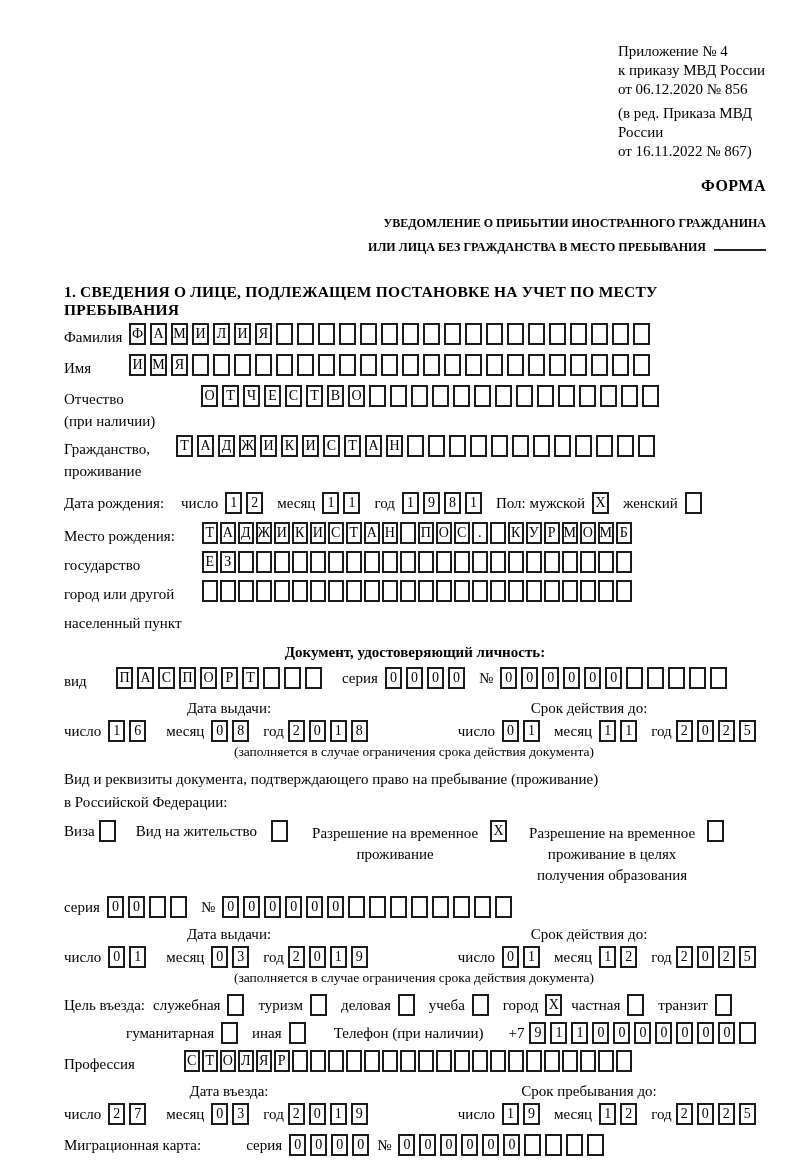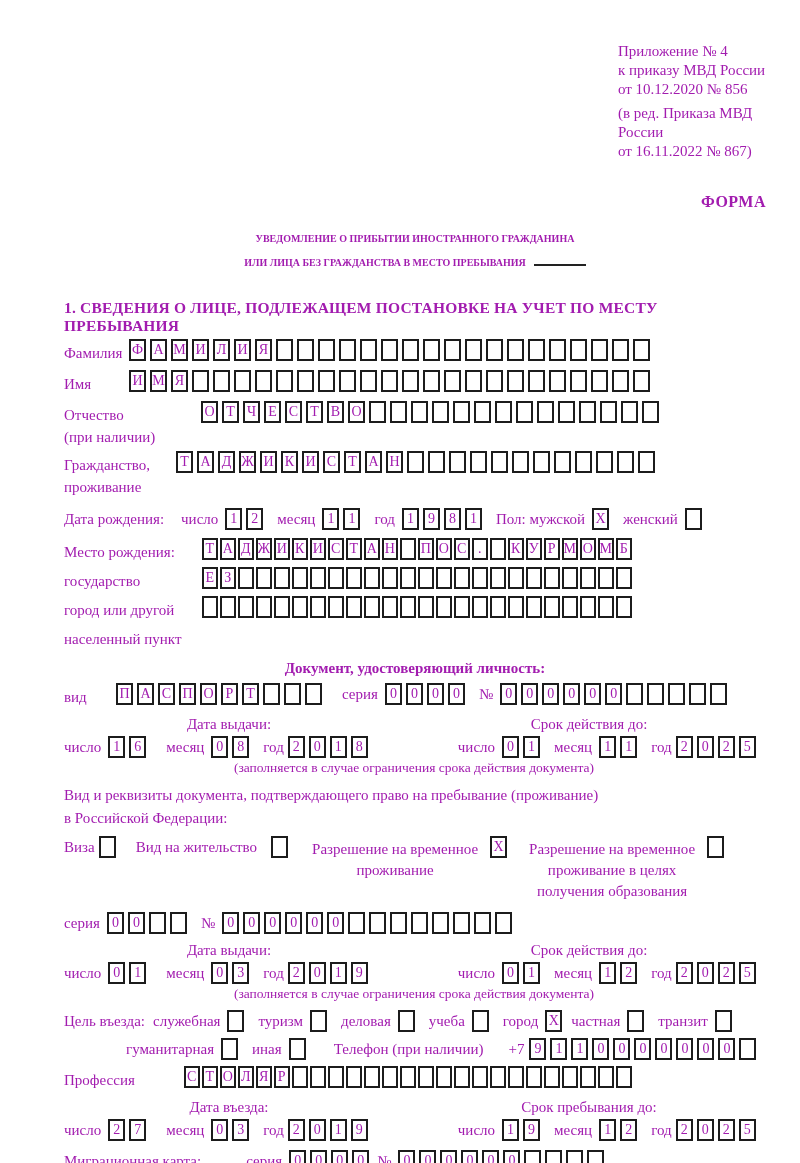--- a/index.html
+++ b/index.html
@@ -2,30 +2,30 @@
 <html><head>
 <meta charset="utf-8">
 <style>
   * { box-sizing: border-box; margin: 0; padding: 0; }
   html,body { background:#888; }
   .page {
     position: relative;
     width: 800px; height: 1163px;
     margin: 0 auto;
     background: #ffffff;
-    color: #a21caf;
+    color: #000000;
     font-family: "Liberation Serif", "DejaVu Serif", serif;
     font-size: 15px;
     padding: 42px 34px 0 64px;
     overflow: hidden;
   }
   .annex { margin-left: 554px; line-height: 19px; }
   .annex .note { margin-top: 5px; }
-  .forma { text-align: right; font-weight: bold; font-size: 16px; margin-top: 32px; letter-spacing: .5px; }
-  .title { text-align: center; font-weight: bold; font-size: 10px; line-height: 24px; margin-top: 16px; }
+  .forma { text-align: right; font-weight: bold; font-size: 16px; margin-top: 16px; letter-spacing: .5px; }
+  .title { text-align: right; font-weight: bold; font-size: 12px; line-height: 24px; margin-top: 16px; }
   .blank-line { display:inline-block; width: 52px; border-bottom: 2px solid #222; height: 14px; margin-left: 8px; }
   .section-title { font-weight: bold; font-size: 15.5px; margin-top: 24px; letter-spacing: .2px; }
 
   .row { display: flex; align-items: flex-start; margin-top: 6px; }
   .row.tight { margin-top: 3px; }
   .lbl { flex: none; padding-top: 3px; line-height: 22px; }
   .lw65  { width: 65px; }
   .lw112 { width: 112px; }
   .lw137 { width: 137px; }
   .lw138 { width: 138px; }
@@ -52,21 +52,21 @@
   .multi { text-align: center; line-height: 21px; padding-top: 3px; }
 </style>
 </head>
 <body>
 
 <div class="page">
 
   <div class="annex">
     <div>Приложение № 4</div>
     <div>к приказу МВД России</div>
-    <div>от 10.12.2020 № 856</div>
+    <div>от 06.12.2020 № 856</div>
     <div class="note">(в ред. Приказа МВД России</div>
     <div>от 16.11.2022 № 867)</div>
   </div>
 
   <div class="forma">ФОРМА</div>
 
   <div class="title">
     <div>УВЕДОМЛЕНИЕ О ПРИБЫТИИ ИНОСТРАННОГО ГРАЖДАНИНА</div>
     <div><span>ИЛИ ЛИЦА БЕЗ ГРАЖДАНСТВА В МЕСТО ПРЕБЫВАНИЯ</span><span class="blank-line"></span></div>
   </div>

